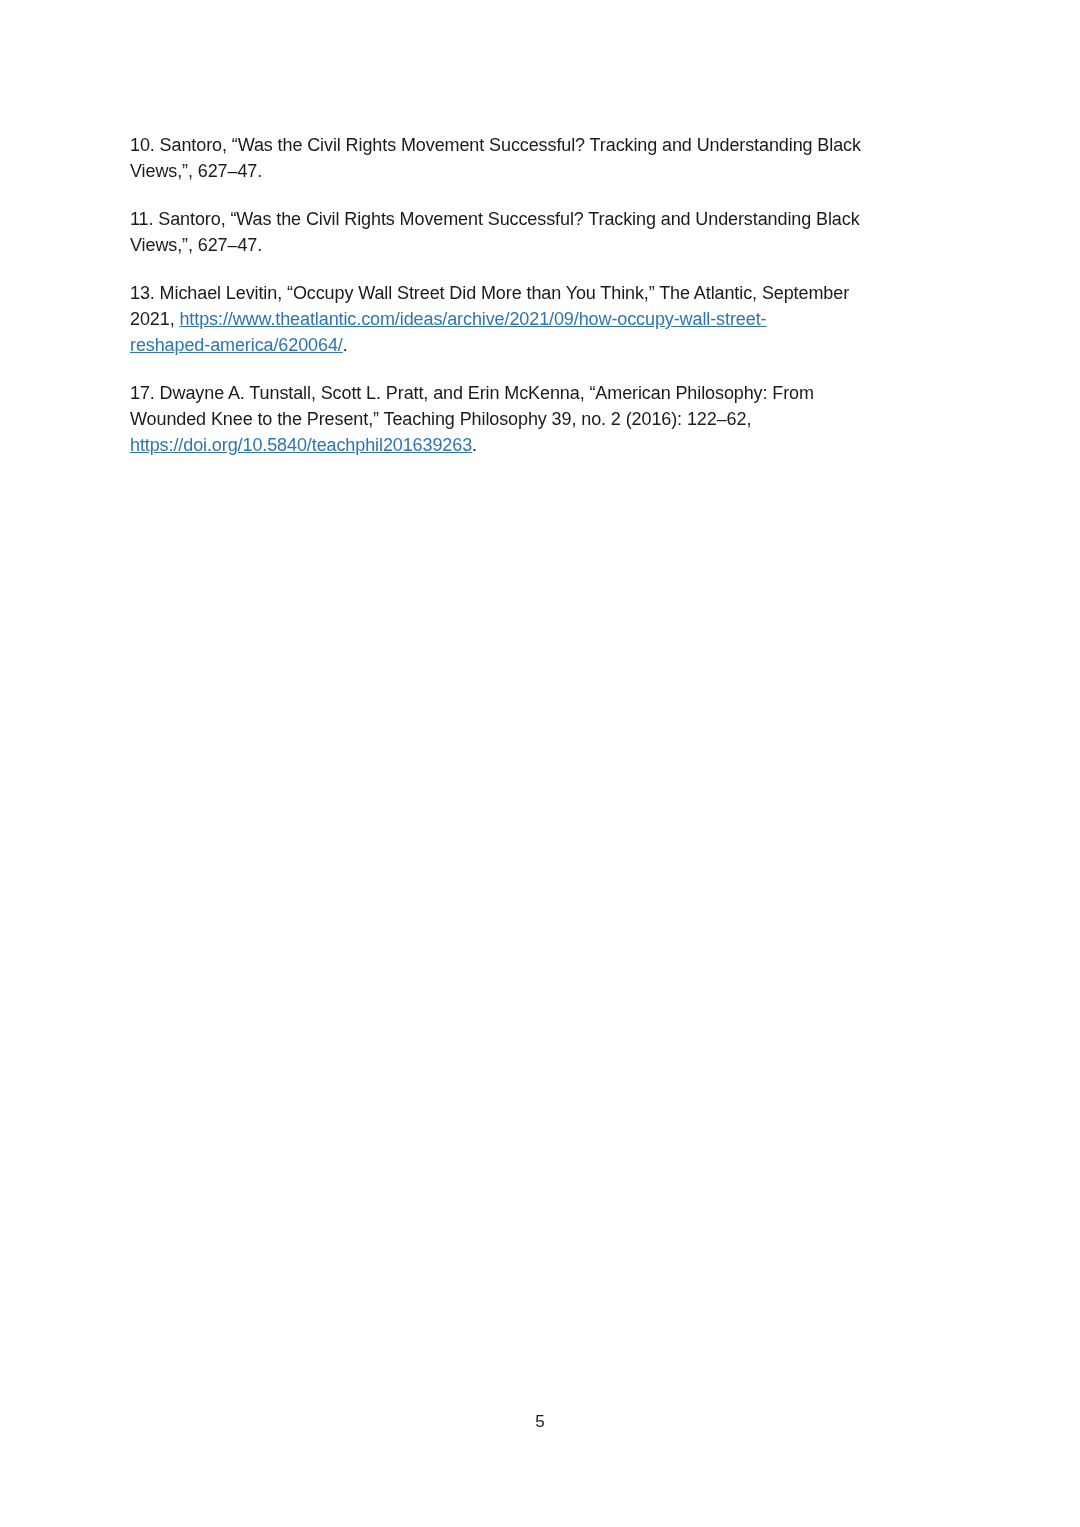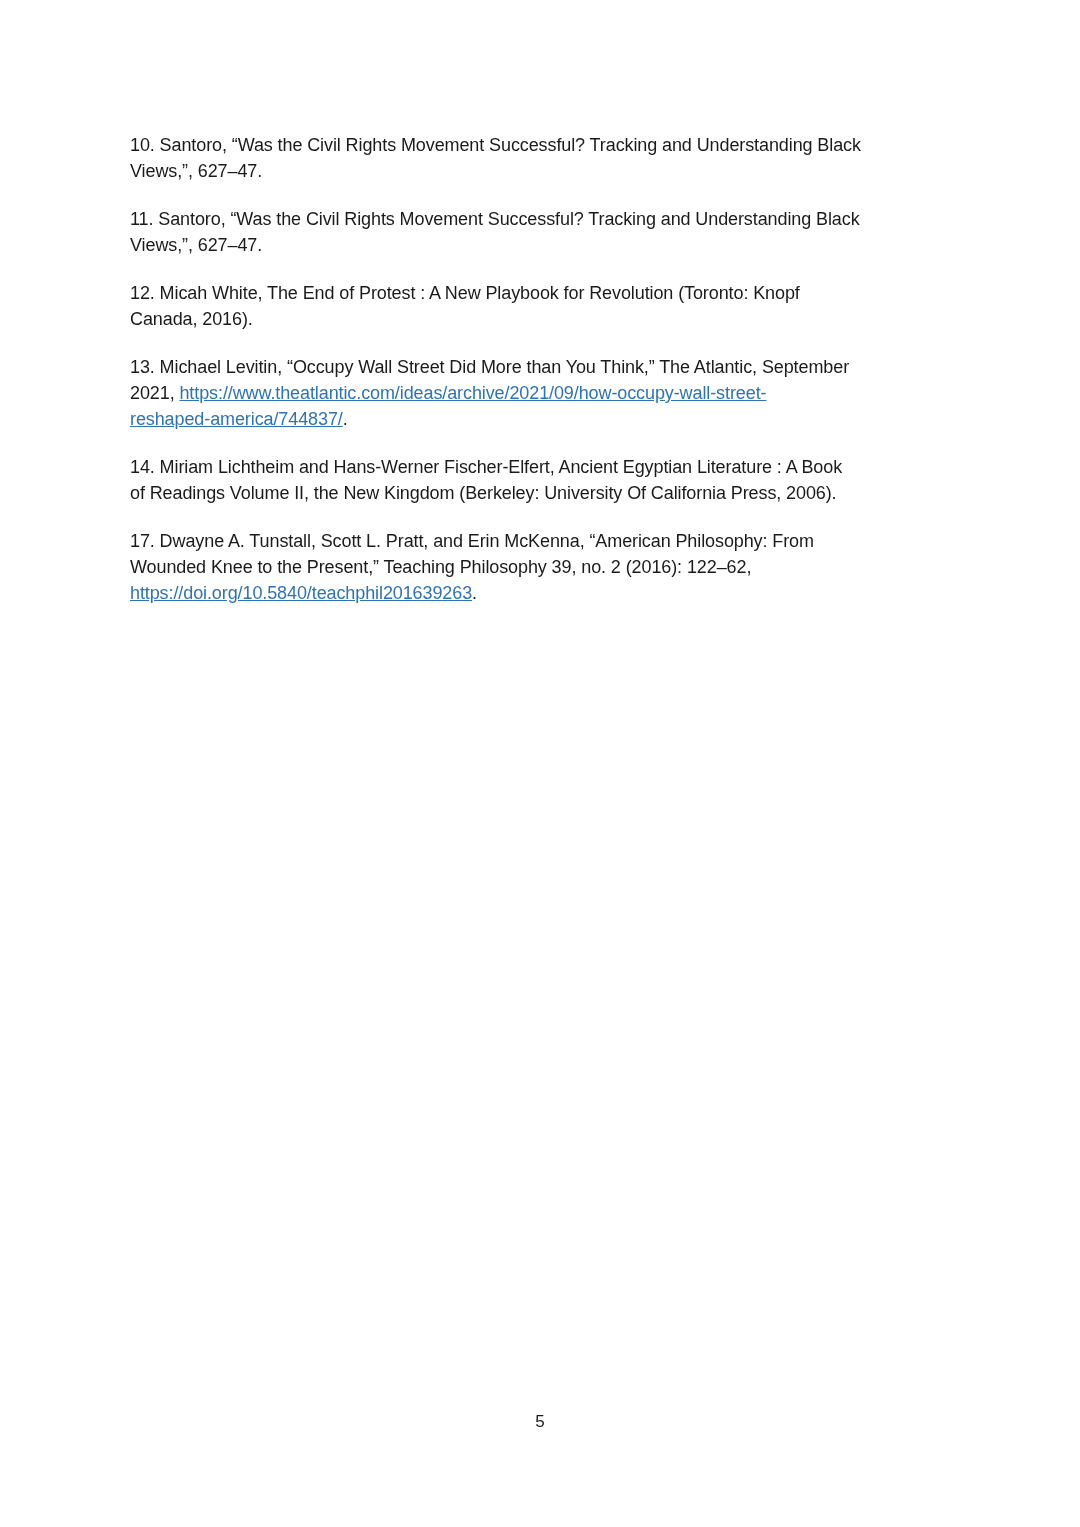--- a/index.html
+++ b/index.html
@@ -47,25 +47,21 @@
 </style>
 </head>
 <body>
 
 <div class="page">
   <div class="endnotes" id="endnotes">
       <p class="note"><span>10. Santoro, “Was the Civil Rights Movement Successful? Tracking and Understanding Black
 Views,”, 627–47.</span></p>
       <p class="note"><span>11. Santoro, “Was the Civil Rights Movement Successful? Tracking and Understanding Black
 Views,”, 627–47.</span></p>
-      <p class="note"><span>12. Micah White, The End of Protest : A New Playbook for Revolution (Toronto: Knopf
-Canada, 2016).</span></p>
       <p class="note"><span>13. Michael Levitin, “Occupy Wall Street Did More than You Think,” The Atlantic, September
 2021, </span><a class="citation-link">https://www.theatlantic.com/ideas/archive/2021/09/how-occupy-wall-street-
-reshaped-america/744837/</a><span>.</span></p>
-      <p class="note"><span>14. Miriam Lichtheim and Hans-Werner Fischer-Elfert, Ancient Egyptian Literature : A Book
-of Readings Volume II, the New Kingdom (Berkeley: University Of California Press, 2006).</span></p>
+reshaped-america/620064/</a><span>.</span></p>
       <p class="note"><span>17. Dwayne A. Tunstall, Scott L. Pratt, and Erin McKenna, “American Philosophy: From
 Wounded Knee to the Present,” Teaching Philosophy 39, no. 2 (2016): 122–62,
 </span><a class="citation-link">https://doi.org/10.5840/teachphil201639263</a><span>.</span></p>
     </div>
   <div class="page-number">5</div>
 </div>
 
 </body></html>

